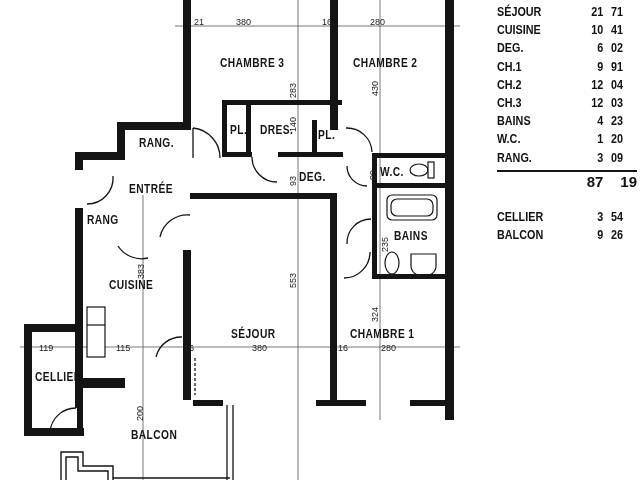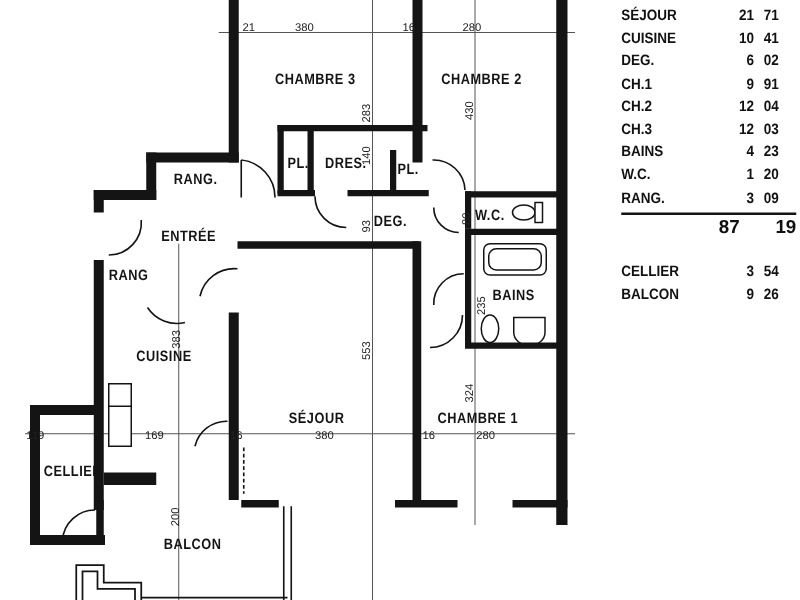--- a/index.html
+++ b/index.html
@@ -14,21 +14,21 @@
            color:#222; white-space:nowrap; }
     .dimv { transform:rotate(-90deg); transform-origin:left top; }
     .svglayer { position:absolute; left:0; top:0; }
     .legend { position:absolute; left:497px; top:5px; width:140px; }
     .lrow { position:relative; height:18.2px; font-weight:bold; font-size:12px;
             transform:scaleX(0.9); transform-origin:left center; }
     .lrow .name { position:absolute; left:0; top:0; }
     .lrow .m2 { position:absolute; right:22px; top:0; text-align:right; width:30px; }
     .lrow .dm { position:absolute; right:0; top:0; text-align:right; width:20px; }
     .total { position:relative; height:22px; font-weight:bold; font-size:15px; }
-    .total .m2 { position:absolute; right:22px; top:1px; width:40px; text-align:left; }
+    .total .m2 { position:absolute; right:22px; top:1px; width:40px; text-align:center; }
     .total .dm { position:absolute; right:0; top:1px; width:22px; text-align:right; }
     .sep { position:relative; height:0; border-top:2px solid #141414; margin-top:1px; }
     .gap { height:16px; }
   </style>
 </head>
 <body>
 
 <div class="plan">
 
   <svg class="svglayer" width="640" height="480">
@@ -146,22 +146,22 @@
   <div class="dim dimv" style="left:288px;top:98px">283</div>
   <div class="dim dimv" style="left:370px;top:96px">430</div>
   <div class="dim dimv" style="left:288px;top:132px">140</div>
   <div class="dim dimv" style="left:288px;top:186px">93</div>
   <div class="dim dimv" style="left:368px;top:180px">80</div>
   <div class="dim dimv" style="left:380px;top:252px">235</div>
   <div class="dim dimv" style="left:288px;top:288px">553</div>
   <div class="dim dimv" style="left:370px;top:322px">324</div>
   <div class="dim dimv" style="left:136px;top:279px">383</div>
   <div class="dim dimv" style="left:135px;top:421px">200</div>
-  <div class="dim" style="left:21px;top:343px">119</div>
-  <div class="dim" style="left:116px;top:343px">169</div>
+  <div class="dim" style="left:39px;top:343px">119</div>
+  <div class="dim" style="left:116px;top:343px">115</div>
   <div class="dim" style="left:184px;top:343px">16</div>
   <div class="dim" style="left:252px;top:343px">380</div>
   <div class="dim" style="left:338px;top:343px">16</div>
   <div class="dim" style="left:381px;top:343px">280</div>
 
   <div class="legend">
     <div class="lrow">
       <span class="name">SÉJOUR</span>
       <span class="m2">21</span>
       <span class="dm">71</span>

